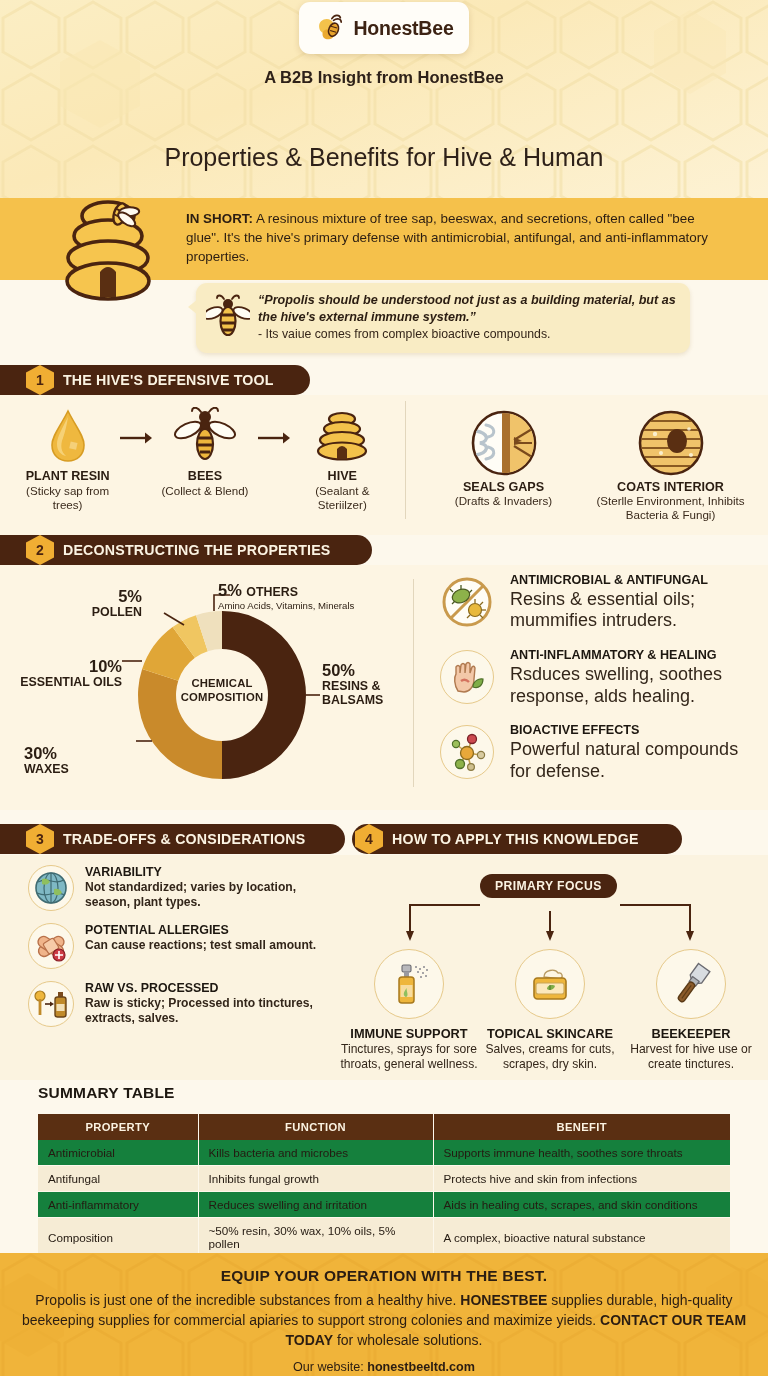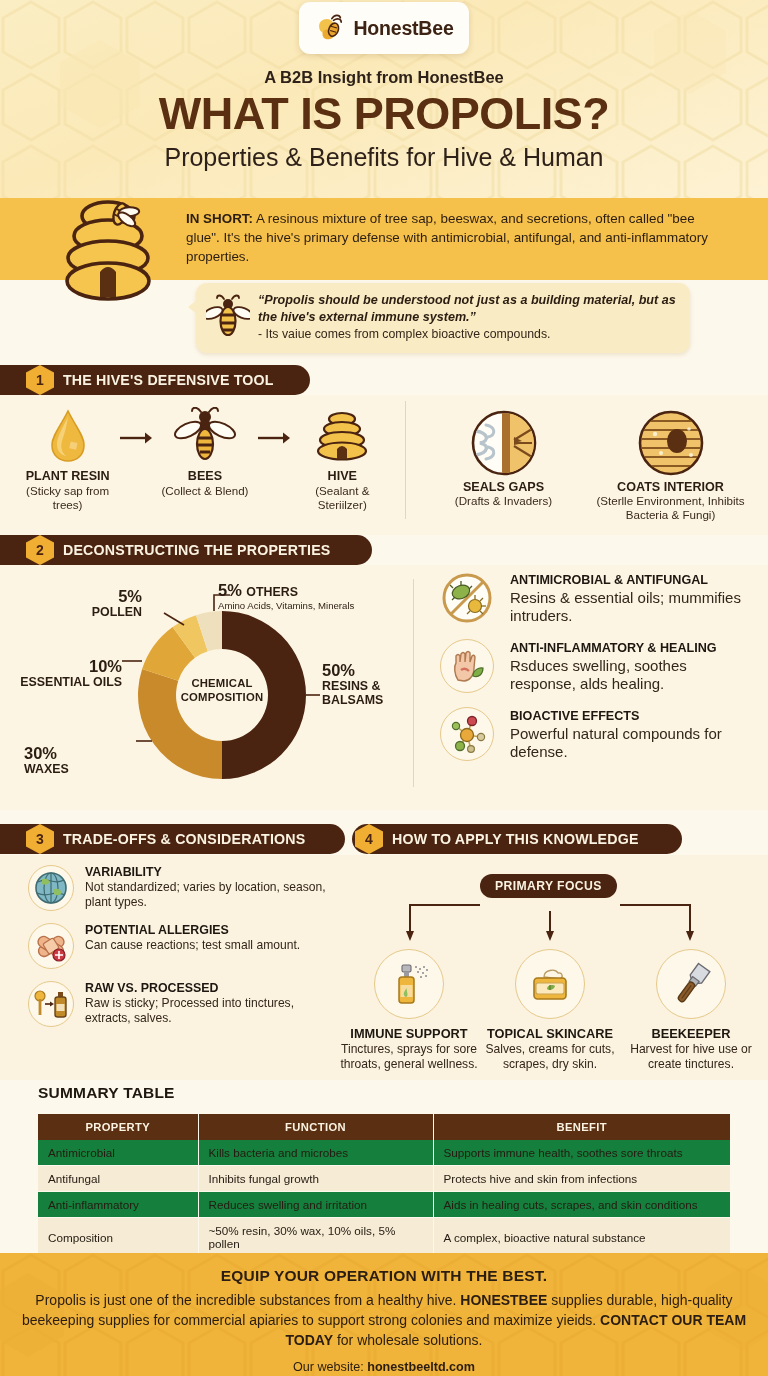--- a/index.html
+++ b/index.html
@@ -199,38 +199,38 @@
   .propicon {
     width: 54px; height: 54px; flex: 0 0 54px;
     border-radius: 50%;
     border: 1.6px solid #e6c98a;
     display: flex; align-items: center; justify-content: center;
     background: #fdf8ea;
   }
   .propicon.noborder { border-color: transparent; background: transparent; }
   .proptext { padding-top: 2px; }
   .proptitle { font-size: 12.6px; font-weight: bold; color: #1d1710; line-height: 1.18; }
-  .propdesc { font-size: 15px; color: #33261a; line-height: 1.2; margin-top: 1px; }
+  .propdesc { font-size: 18px; color: #33261a; line-height: 1.2; margin-top: 1px; }
 
   
   .sec34-body {
     position: absolute; top: 855px; left: 0; width: 768px; height: 225px;
     background: #fbf3e0;
   }
   .tradeoffs { position: absolute; left: 28px; top: 10px; width: 310px; }
   .toitem { display: flex; gap: 11px; margin-bottom: 12px; align-items: flex-start; }
   .toicon {
     width: 46px; height: 46px; flex: 0 0 46px;
     border-radius: 50%;
     border: 1.5px solid #e6c98a;
     background: #fdf8ea;
     display: flex; align-items: center; justify-content: center;
   }
   .totitle { font-size: 12.4px; font-weight: bold; color: #1d1710; }
-  .todesc { font-size: 12.1px; color: #33261a; line-height: 1.2; margin-top: 1px; }
+  .todesc { font-size: 12.1px; color: #33261a; line-height: 1.2; margin-top: 1px; font-weight: bold; }
 
   .apply { position: absolute; left: 340px; top: 6px; width: 420px; }
   .focus-pill {
     position: absolute; left: 140px; top: 13px;
     background: #4a2410; color: #fbf3e2;
     font-size: 12.2px; font-weight: bold; letter-spacing: .4px;
     padding: 5px 15px; border-radius: 13px;
     z-index: 3;
   }
   .connector { position: absolute; left: 0; top: 18px; width: 420px; height: 72px; }
@@ -322,21 +322,20 @@
         <path d="M10 27 C10 22 17 20 21 23 C25 26 24 32 19 33 C14 34 10 32 10 27 Z" fill="#eba92f"></path>
         <path d="M21 9 C24 4 30 4 31 8" fill="none" stroke="#4a2410" stroke-width="2" stroke-linecap="round"></path>
         <path d="M23 11 C27 8 32 9 32 13" fill="none" stroke="#4a2410" stroke-width="2" stroke-linecap="round"></path>
         <ellipse cx="23" cy="22" rx="5.5" ry="8" fill="#e8a42c" stroke="#4a2410" stroke-width="1.8" transform="rotate(22 23 22)"></ellipse>
         <path d="M20 18 L27 20 M19 23 L26 25" stroke="#4a2410" stroke-width="1.4"></path>
       </svg>
       <div class="logo-text">HonestBee</div>
     </div>
 
     <div class="kicker">A B2B Insight from HonestBee</div>
-    <div class="h1">WHAT IS PROPOLIS?</div>
     <div class="h2">Properties &amp; Benefits for Hive &amp; Human</div>
   </div>
 
   <div class="short-band"></div>
   <div class="short-text">
     <b>IN SHORT:</b><span> A resinous mixture of tree sap, beeswax, and secretions, often called "bee glue". It's the hive's primary defense with antimicrobial, antifungal, and anti-inflammatory properties.</span>
   </div>
 
   <svg class="hive-icon" viewBox="0 0 112 120">
     <ellipse cx="52" cy="24" rx="26" ry="14" fill="#f6c54e" stroke="#4a2410" stroke-width="3.6"></ellipse>

